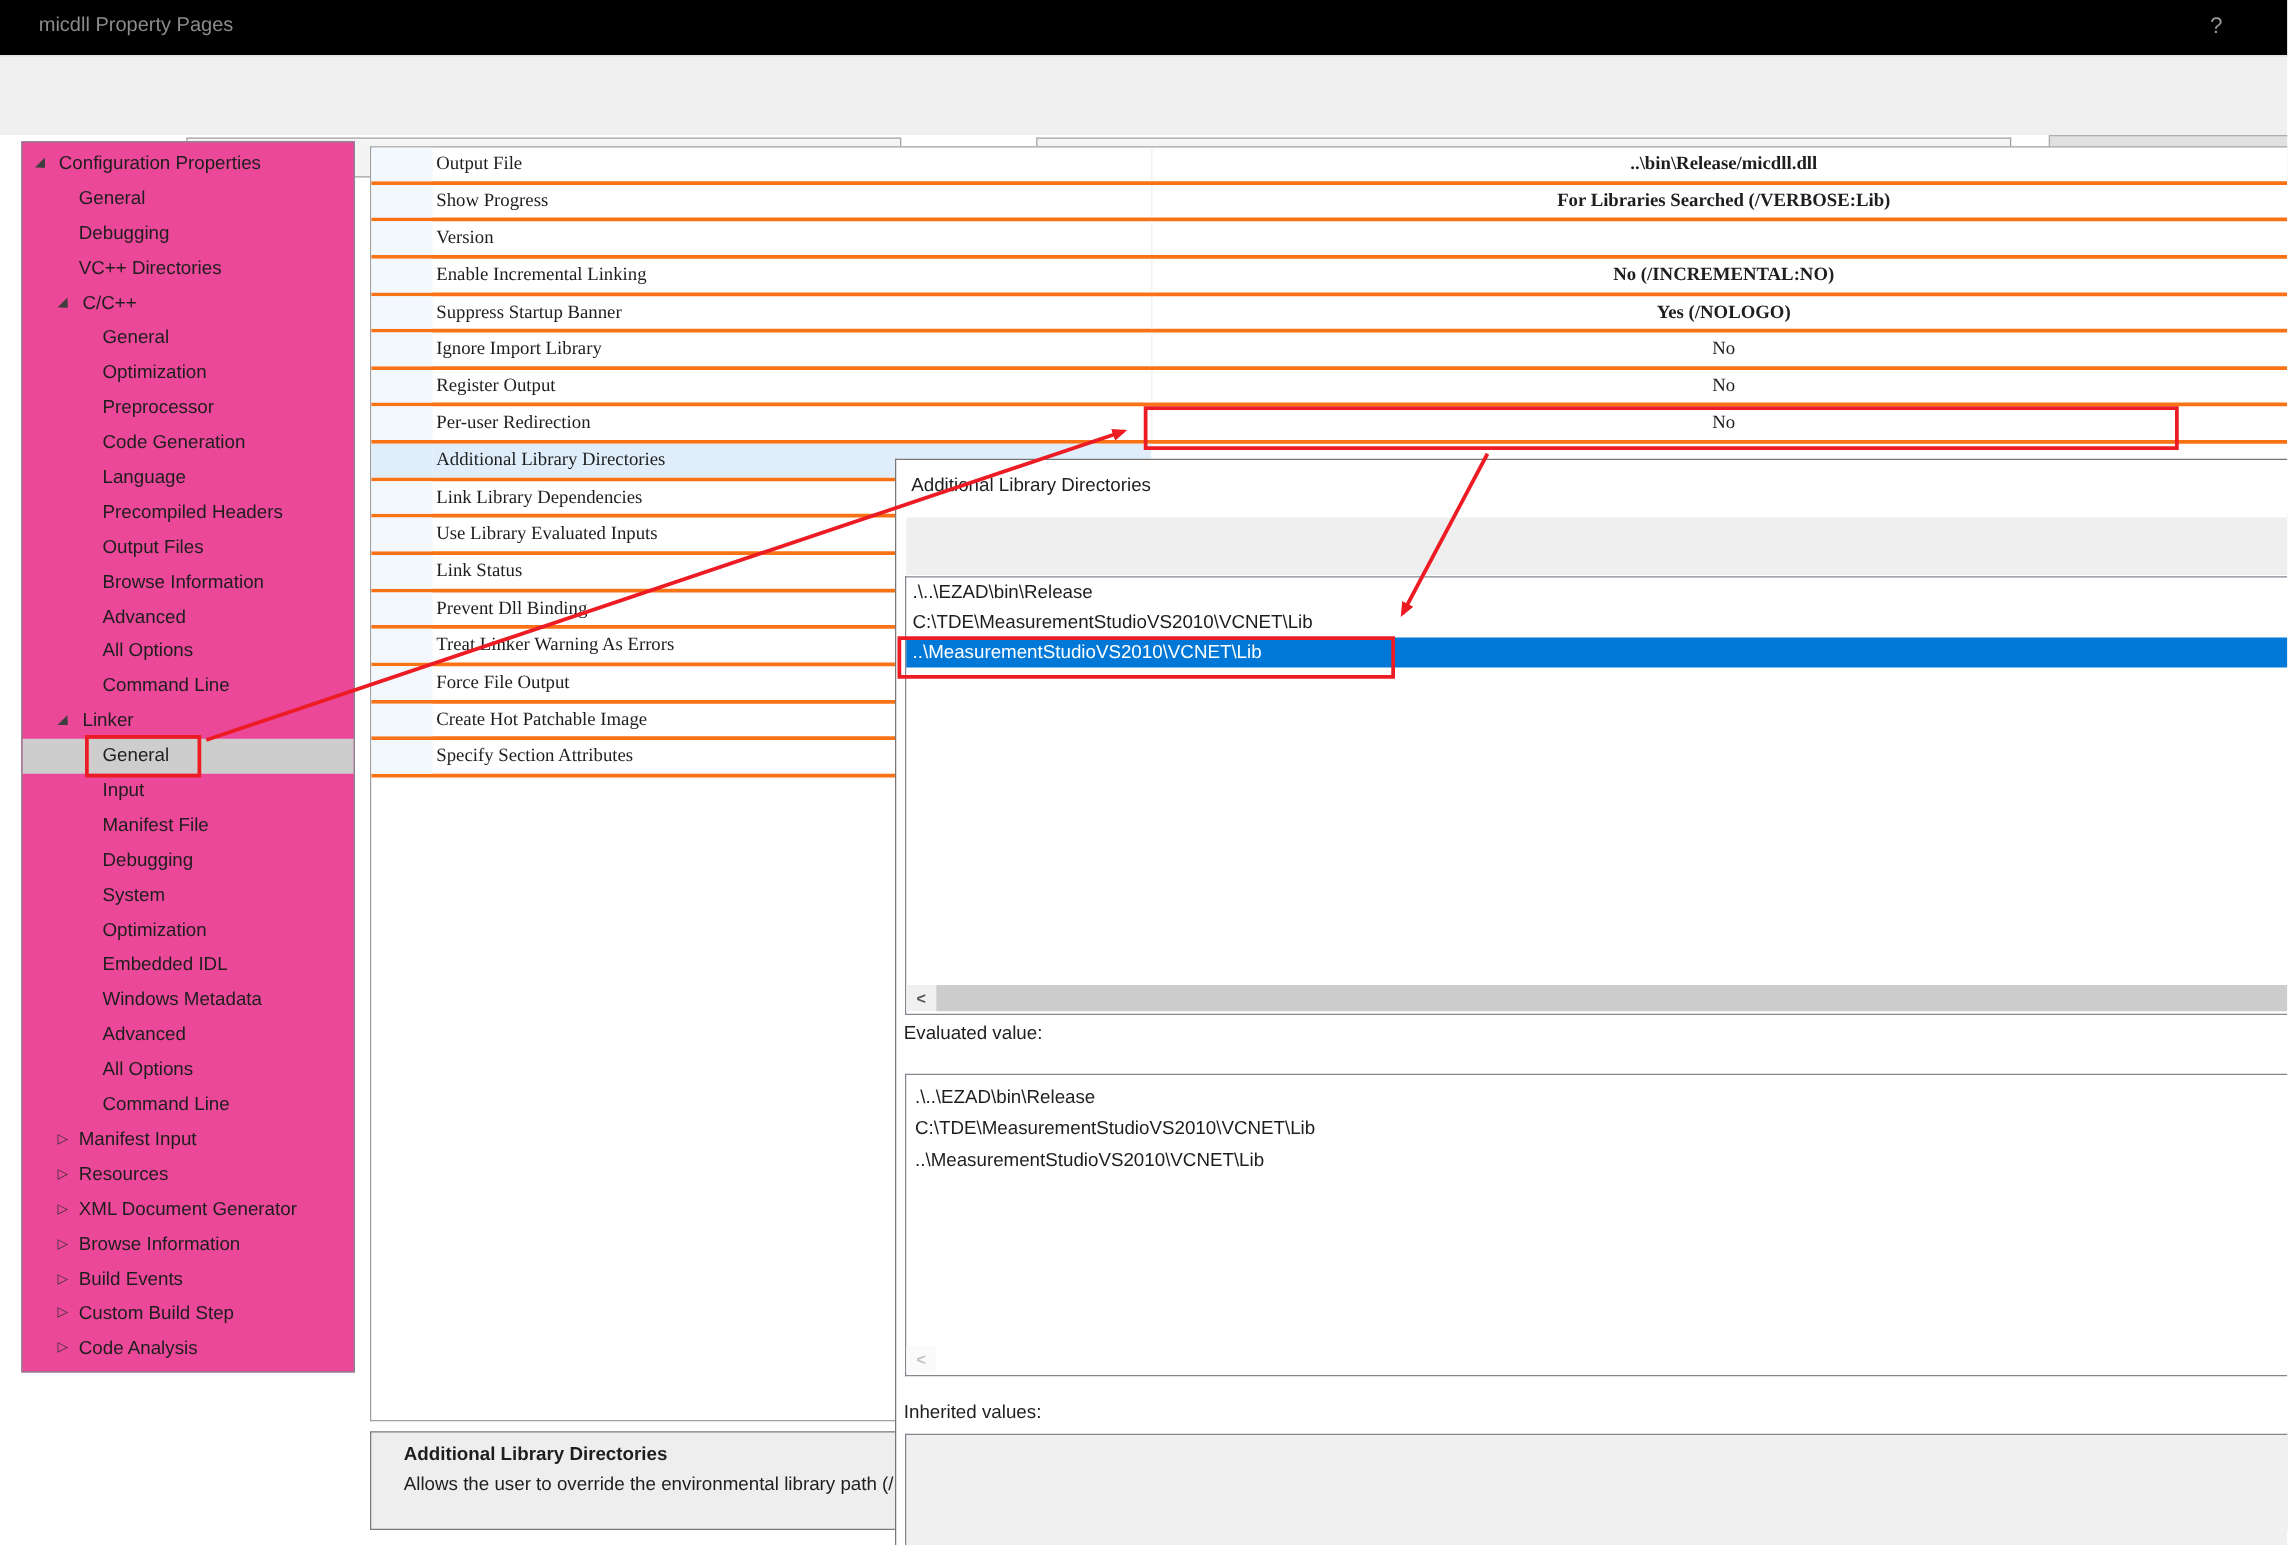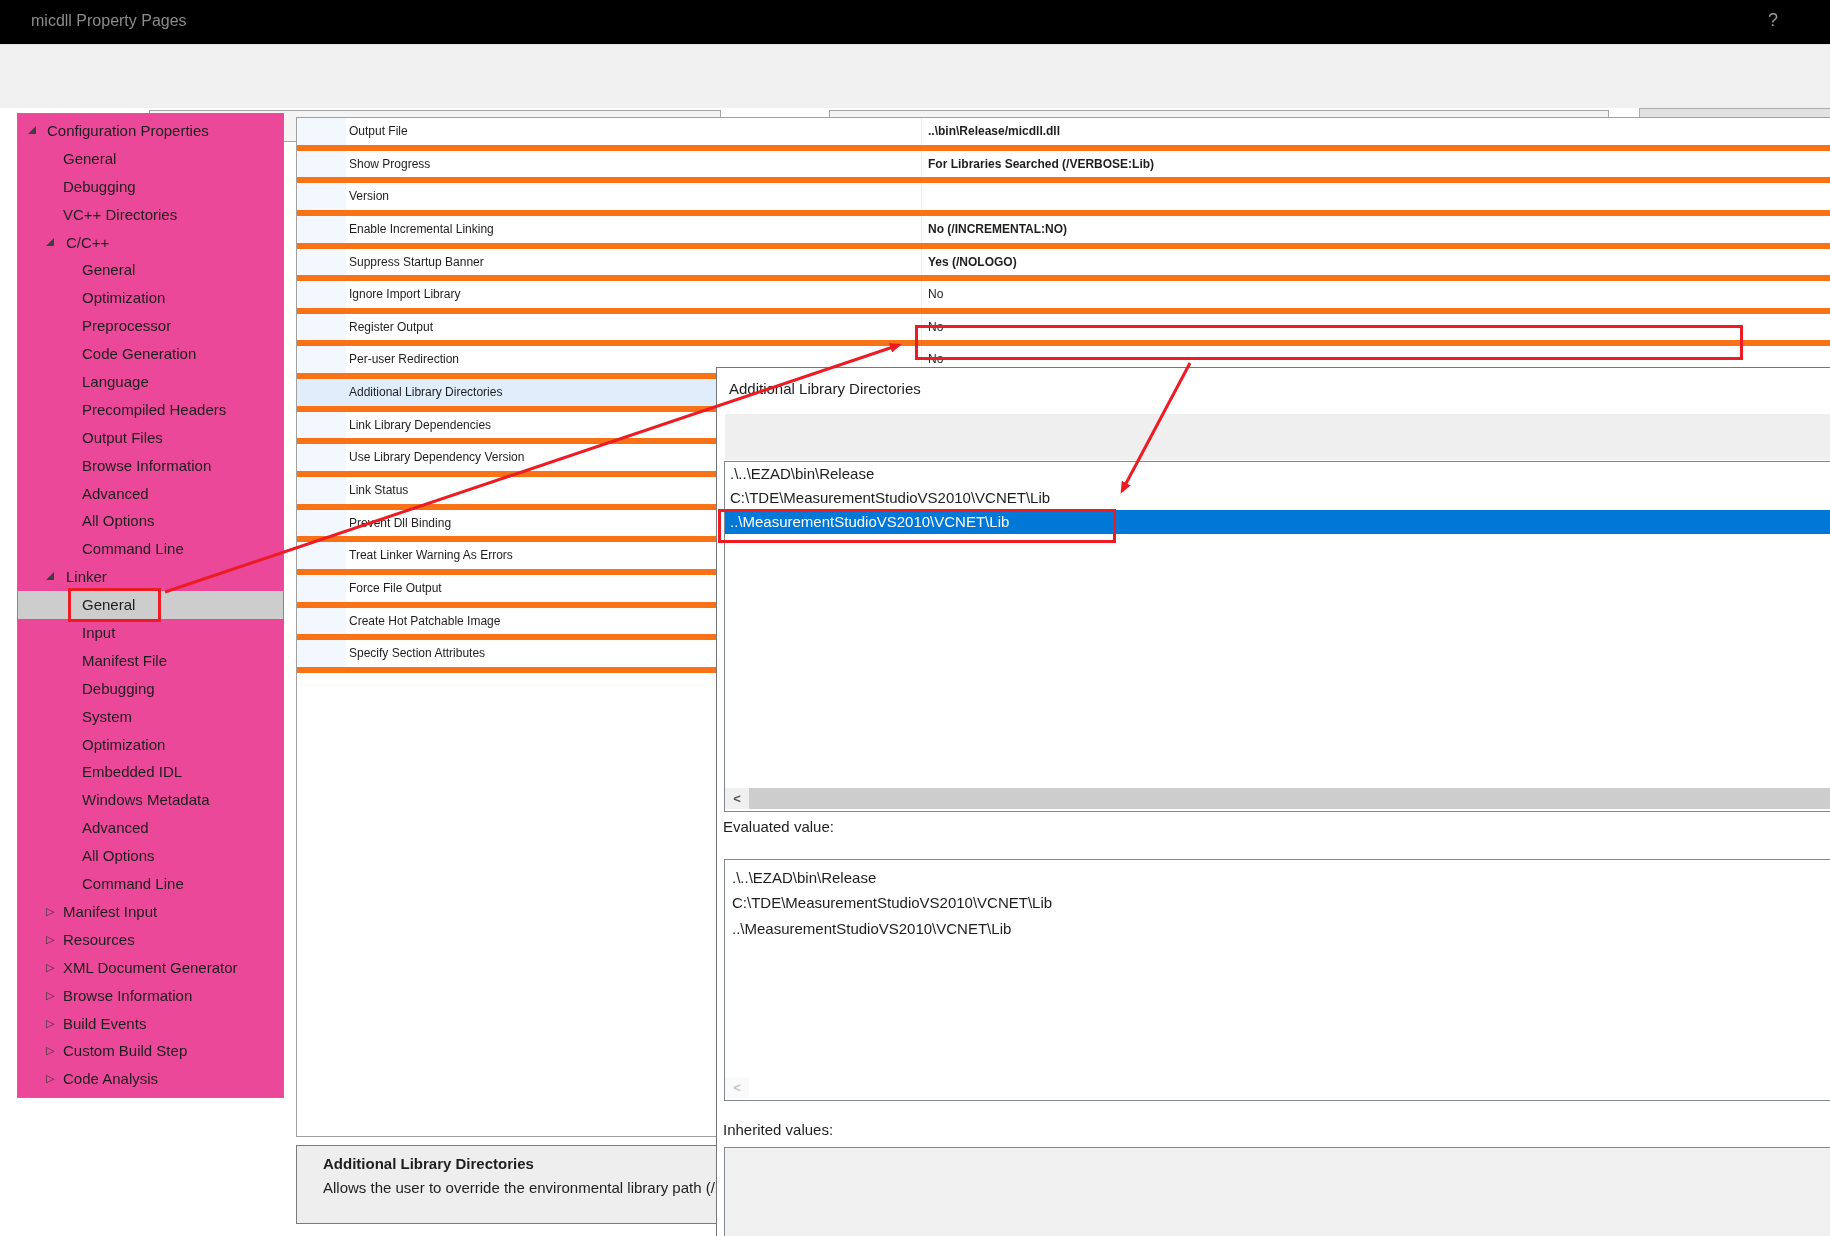--- a/index.html
+++ b/index.html
@@ -25,24 +25,24 @@
   .titem .lbl0{padding-left:29px;}
   .titem .lbl1{padding-left:45px;}
   .titem .lbl1e{padding-left:48px;}
   .titem .lbl2{padding-left:64px;}
   .glyph-exp{position:absolute;width:0;height:0;border:4.5px solid transparent;border-right-color:#3f3f3f;border-bottom-color:#3f3f3f;top:9px;}
   .glyph-col{position:absolute;top:0;font-size:11px;color:#303030;}
   .g0{left:10px;} .g1{left:28px;}
 
   
   .gridpanel{position:absolute;left:296px;top:117px;width:1534px;height:1020px;background:#fff;border:1px solid #a0a0a0;border-right:none;box-sizing:border-box;overflow:hidden;}
-  .grow{position:relative;height:26.65px;line-height:26.65px;font-size:12px;border-bottom:6px solid #f97316;}
+  .grow{position:relative;height:26.65px;line-height:26.65px;font-size:15px;border-bottom:3px solid #f97316;font-family:Liberation Serif, serif;}
   .gut{position:absolute;left:0;top:0;bottom:0;width:49px;background:#f2f8fd;}
   .gname{position:absolute;left:52px;top:0;bottom:0;width:570px;white-space:nowrap;overflow:hidden;}
-  .gval{position:absolute;left:624px;top:0;bottom:0;right:0;white-space:nowrap;overflow:hidden;border-left:1px solid #f0f0f0;padding-left:6px;}
+  .gval{position:absolute;left:624px;top:0;bottom:0;right:0;white-space:nowrap;overflow:hidden;border-left:1px solid #f0f0f0;padding-left:6px;text-align:center;}
   .grow.hl .gut, .grow.hl .gname-bg{background:#dfeefa;}
   .gname-bg{position:absolute;left:49px;top:0;bottom:0;width:575px;}
   .bold{font-weight:bold;}
 
   
   .descpane{position:absolute;left:296px;top:1145px;width:1534px;height:79px;background:#eeeeee;border:1px solid #7a7a7a;box-sizing:border-box;z-index:2;}
   .desctitle{position:absolute;left:26px;top:9px;font-size:15px;font-weight:bold;white-space:nowrap;}
   .descbody{position:absolute;left:26px;top:33px;font-size:15px;white-space:nowrap;}
 
   
@@ -186,21 +186,21 @@
         </div>
         <div class="grow">
           <div class="gname-bg"></div>
           <div class="gut"></div>
           <div class="gname">Link Library Dependencies</div>
           <div class="gval"></div>
         </div>
         <div class="grow">
           <div class="gname-bg"></div>
           <div class="gut"></div>
-          <div class="gname">Use Library Dependency Version</div>
+          <div class="gname">Use Library Evaluated Inputs</div>
           <div class="gval"></div>
         </div>
         <div class="grow">
           <div class="gname-bg"></div>
           <div class="gut"></div>
           <div class="gname">Link Status</div>
           <div class="gval"></div>
         </div>
         <div class="grow">
           <div class="gname-bg"></div>

